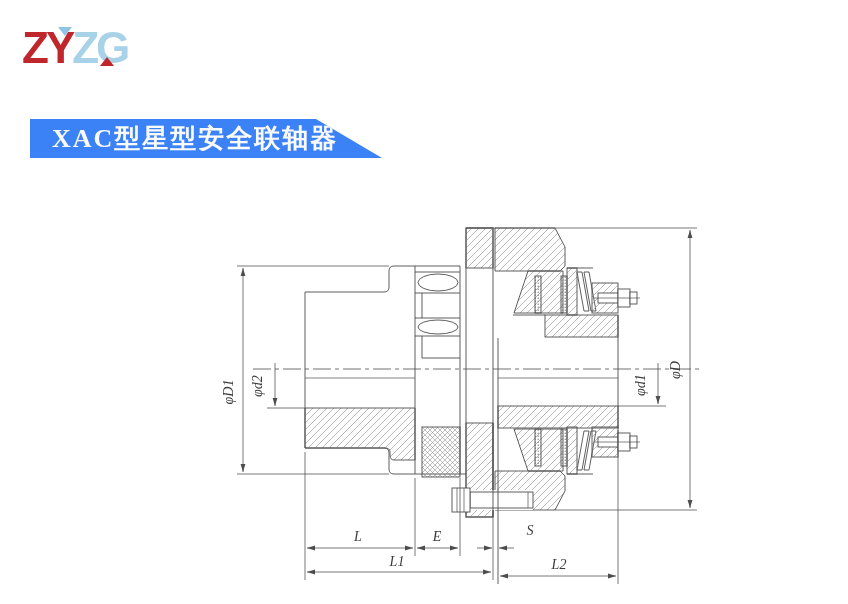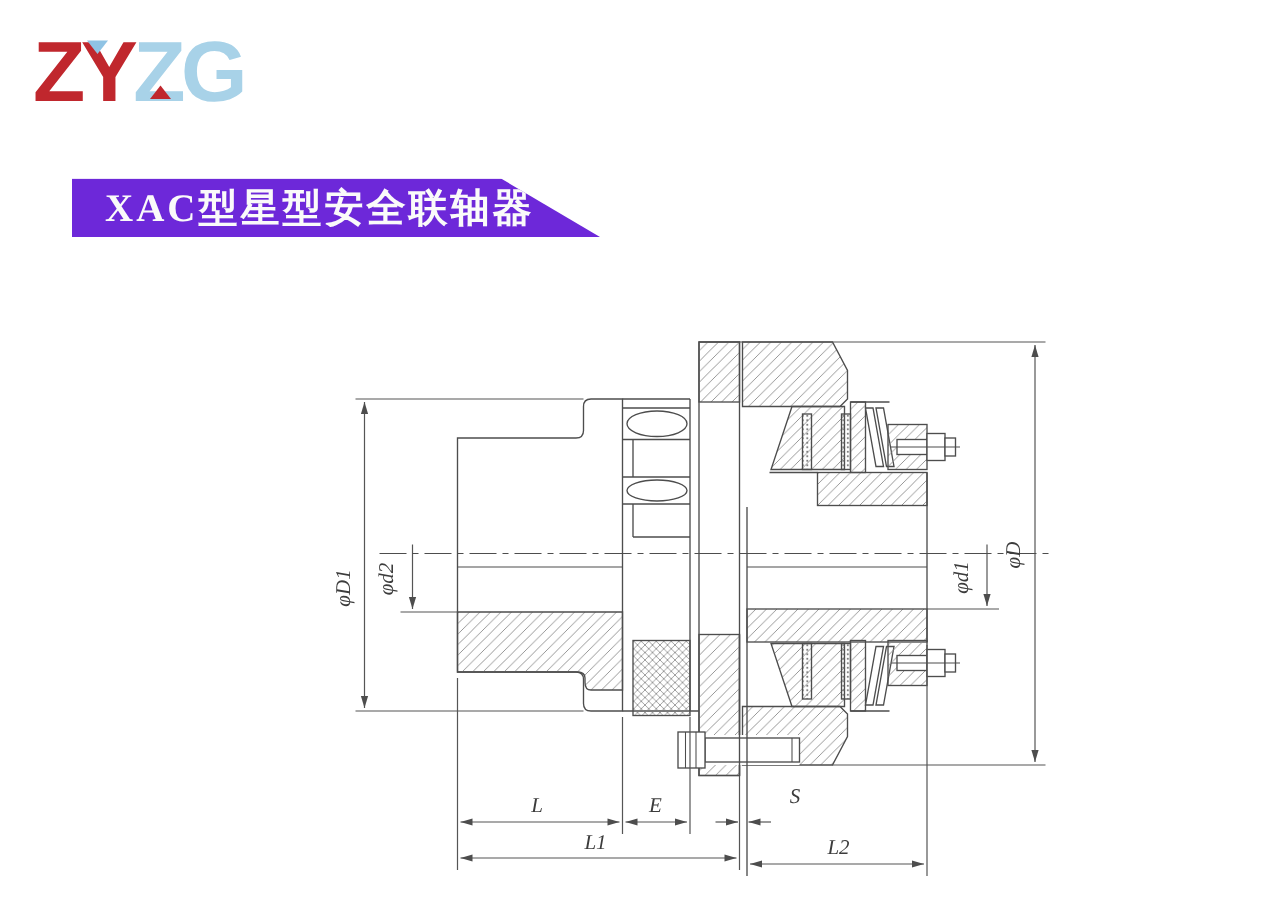--- a/index.html
+++ b/index.html
@@ -2,34 +2,34 @@
 <html><head>
 <meta charset="utf-8">
 <style>
   html,body{margin:0;padding:0;}
   body{
     width:848px;height:604px;position:relative;overflow:hidden;
     background:#ffffff;font-family:"Liberation Sans",sans-serif;
   }
   
   .logo{position:absolute;left:22px;top:26px;width:130px;height:46px;cursor:pointer;}
-  .logo-text{font-weight:bold;font-size:57px;line-height:44px;letter-spacing:-3px;
+  .logo-text{font-weight:bold;font-size:44px;line-height:44px;letter-spacing:-3px;
     font-family:"Liberation Sans",sans-serif;white-space:nowrap;}
   .logo-zy{color:#c0272d;}
   .logo-zg{color:#a8d2e8;}
   .tri-down{position:absolute;left:36px;top:1px;width:0;height:0;
     border-left:7px solid transparent;border-right:7px solid transparent;
     border-top:9px solid #8fc3e4;}
   .tri-up{position:absolute;left:78px;top:31px;width:0;height:0;
     border-left:7px solid transparent;border-right:7px solid transparent;
     border-bottom:9px solid #c0272d;}
   
   .banner{
-    position:absolute;left:48px;top:119px;width:352px;height:39px;
-    background:#6d28d9;
+    position:absolute;left:30px;top:119px;width:352px;height:39px;
+    background:#3b82f6;
     clip-path:polygon(0 0,286px 0,352px 100%,0 100%);
   }
   .banner-title{
     color:#fafafa;font-family:"Liberation Serif",serif;font-weight:bold;
     font-size:26px;line-height:39px;padding-left:22px;letter-spacing:2px;
     white-space:nowrap;
   }
   
   .drawing{position:absolute;left:0;top:0;}
   svg text{font-family:"Liberation Serif","DejaVu Serif",serif;font-style:italic;

